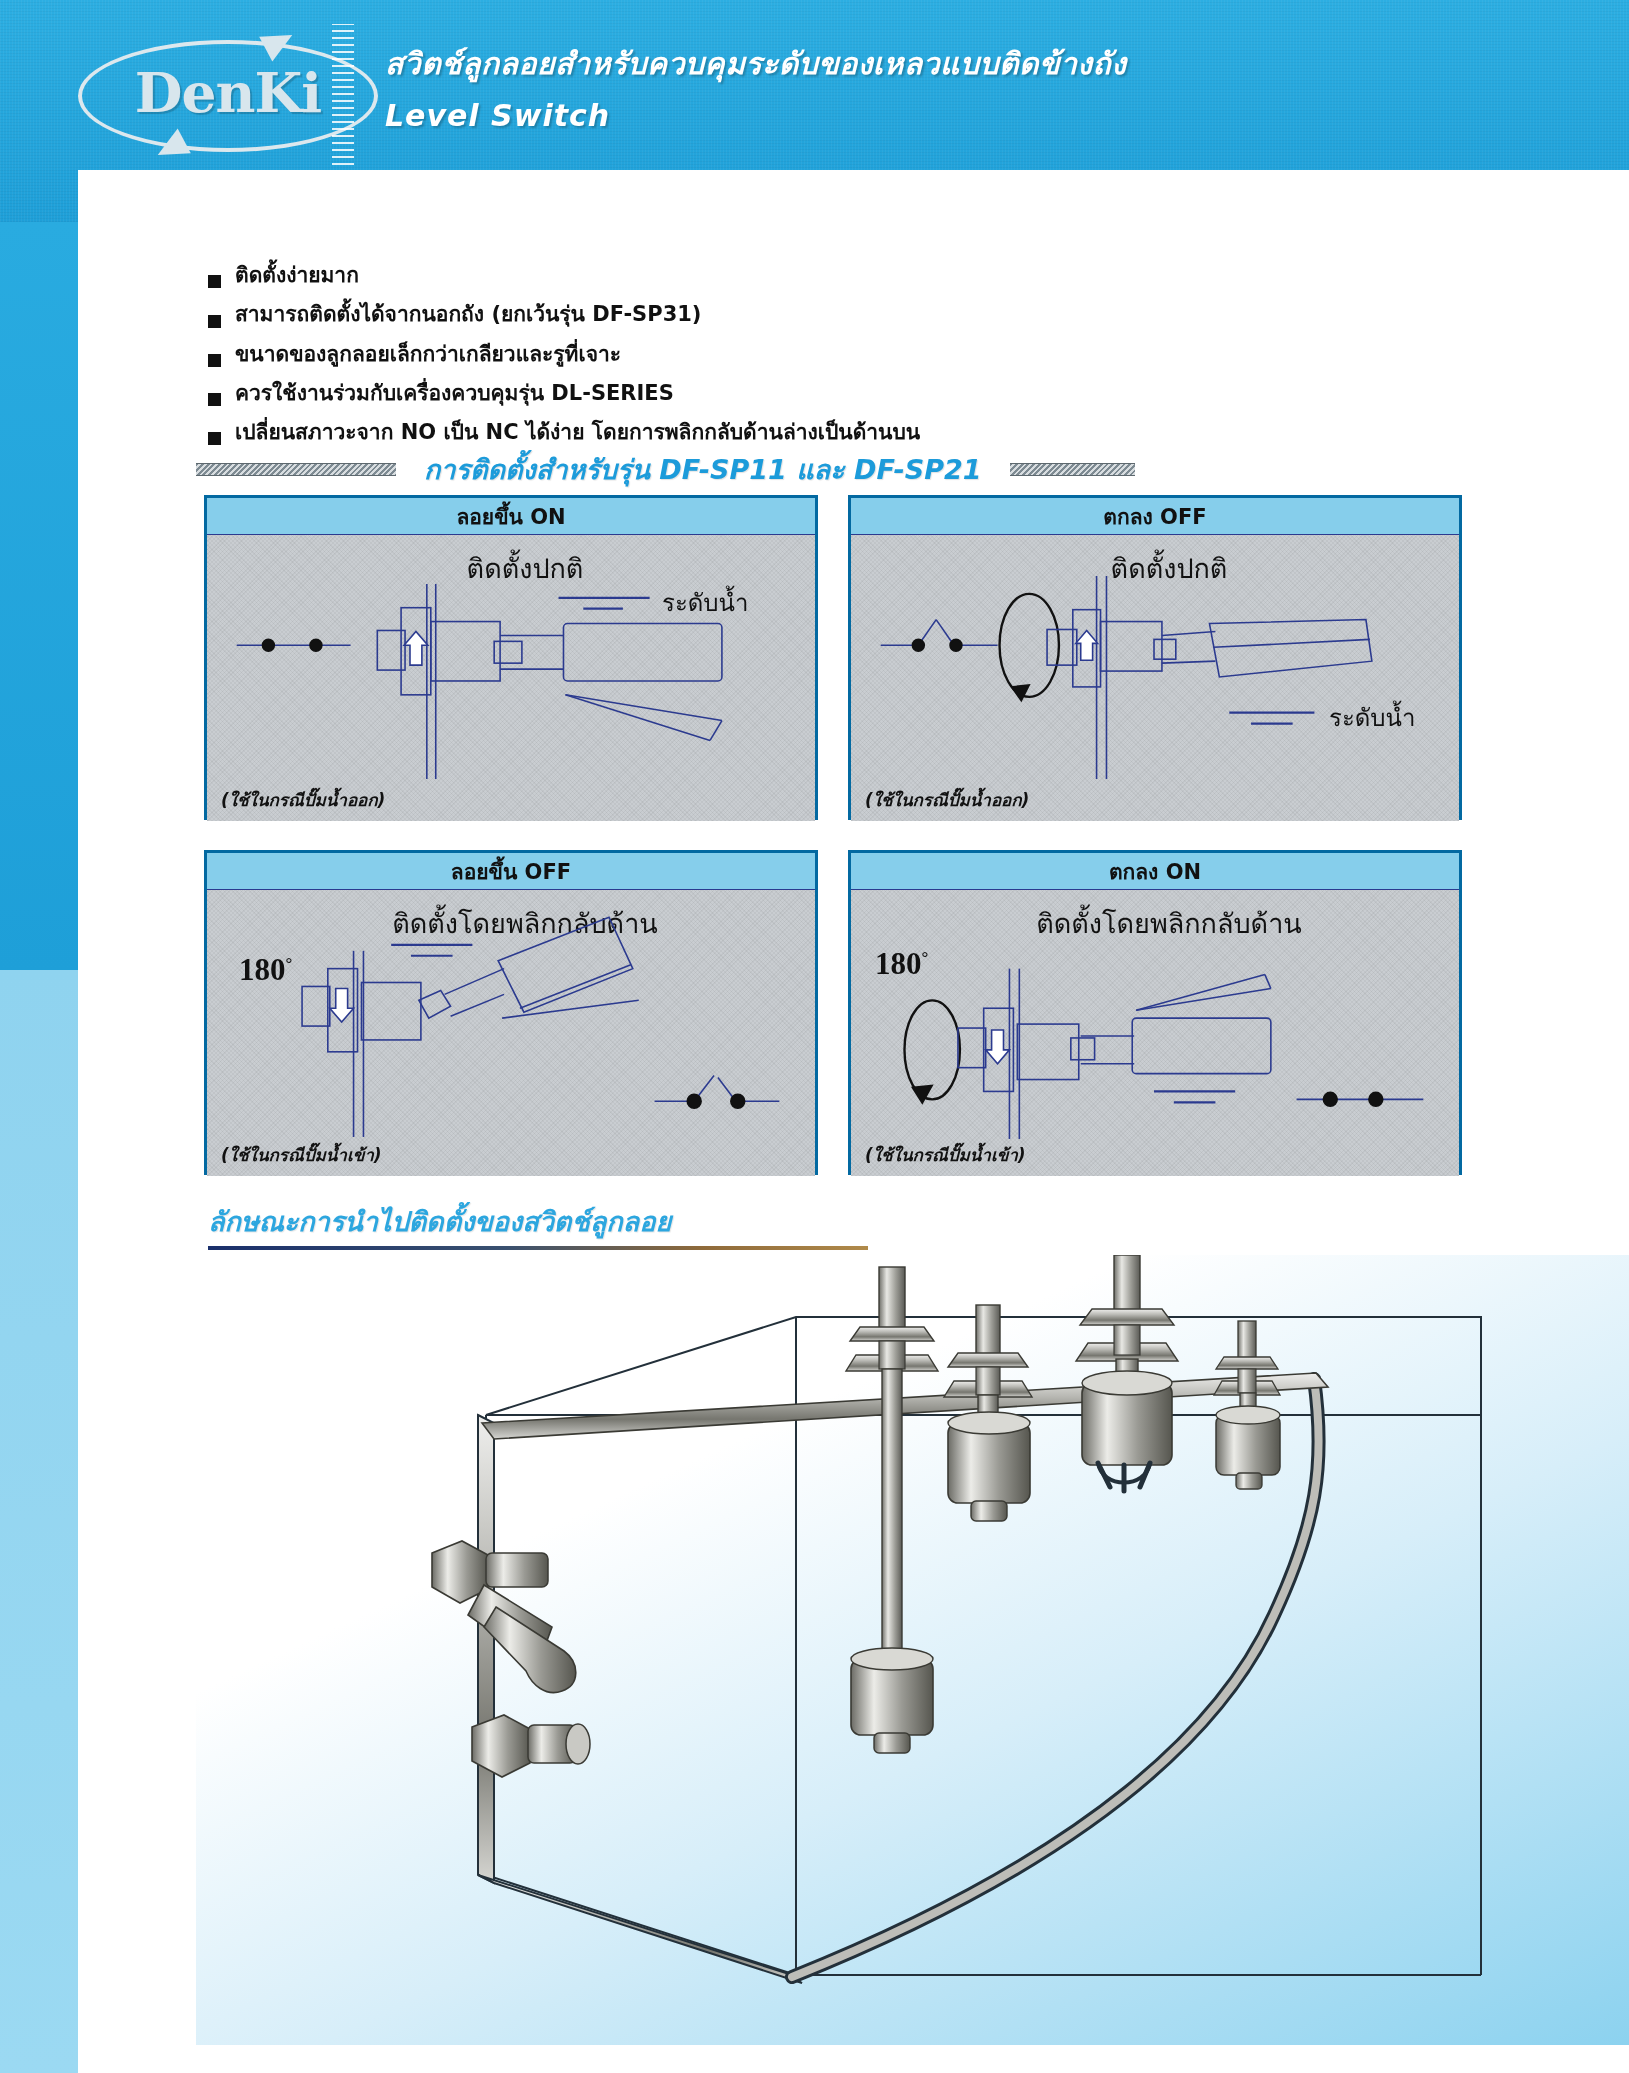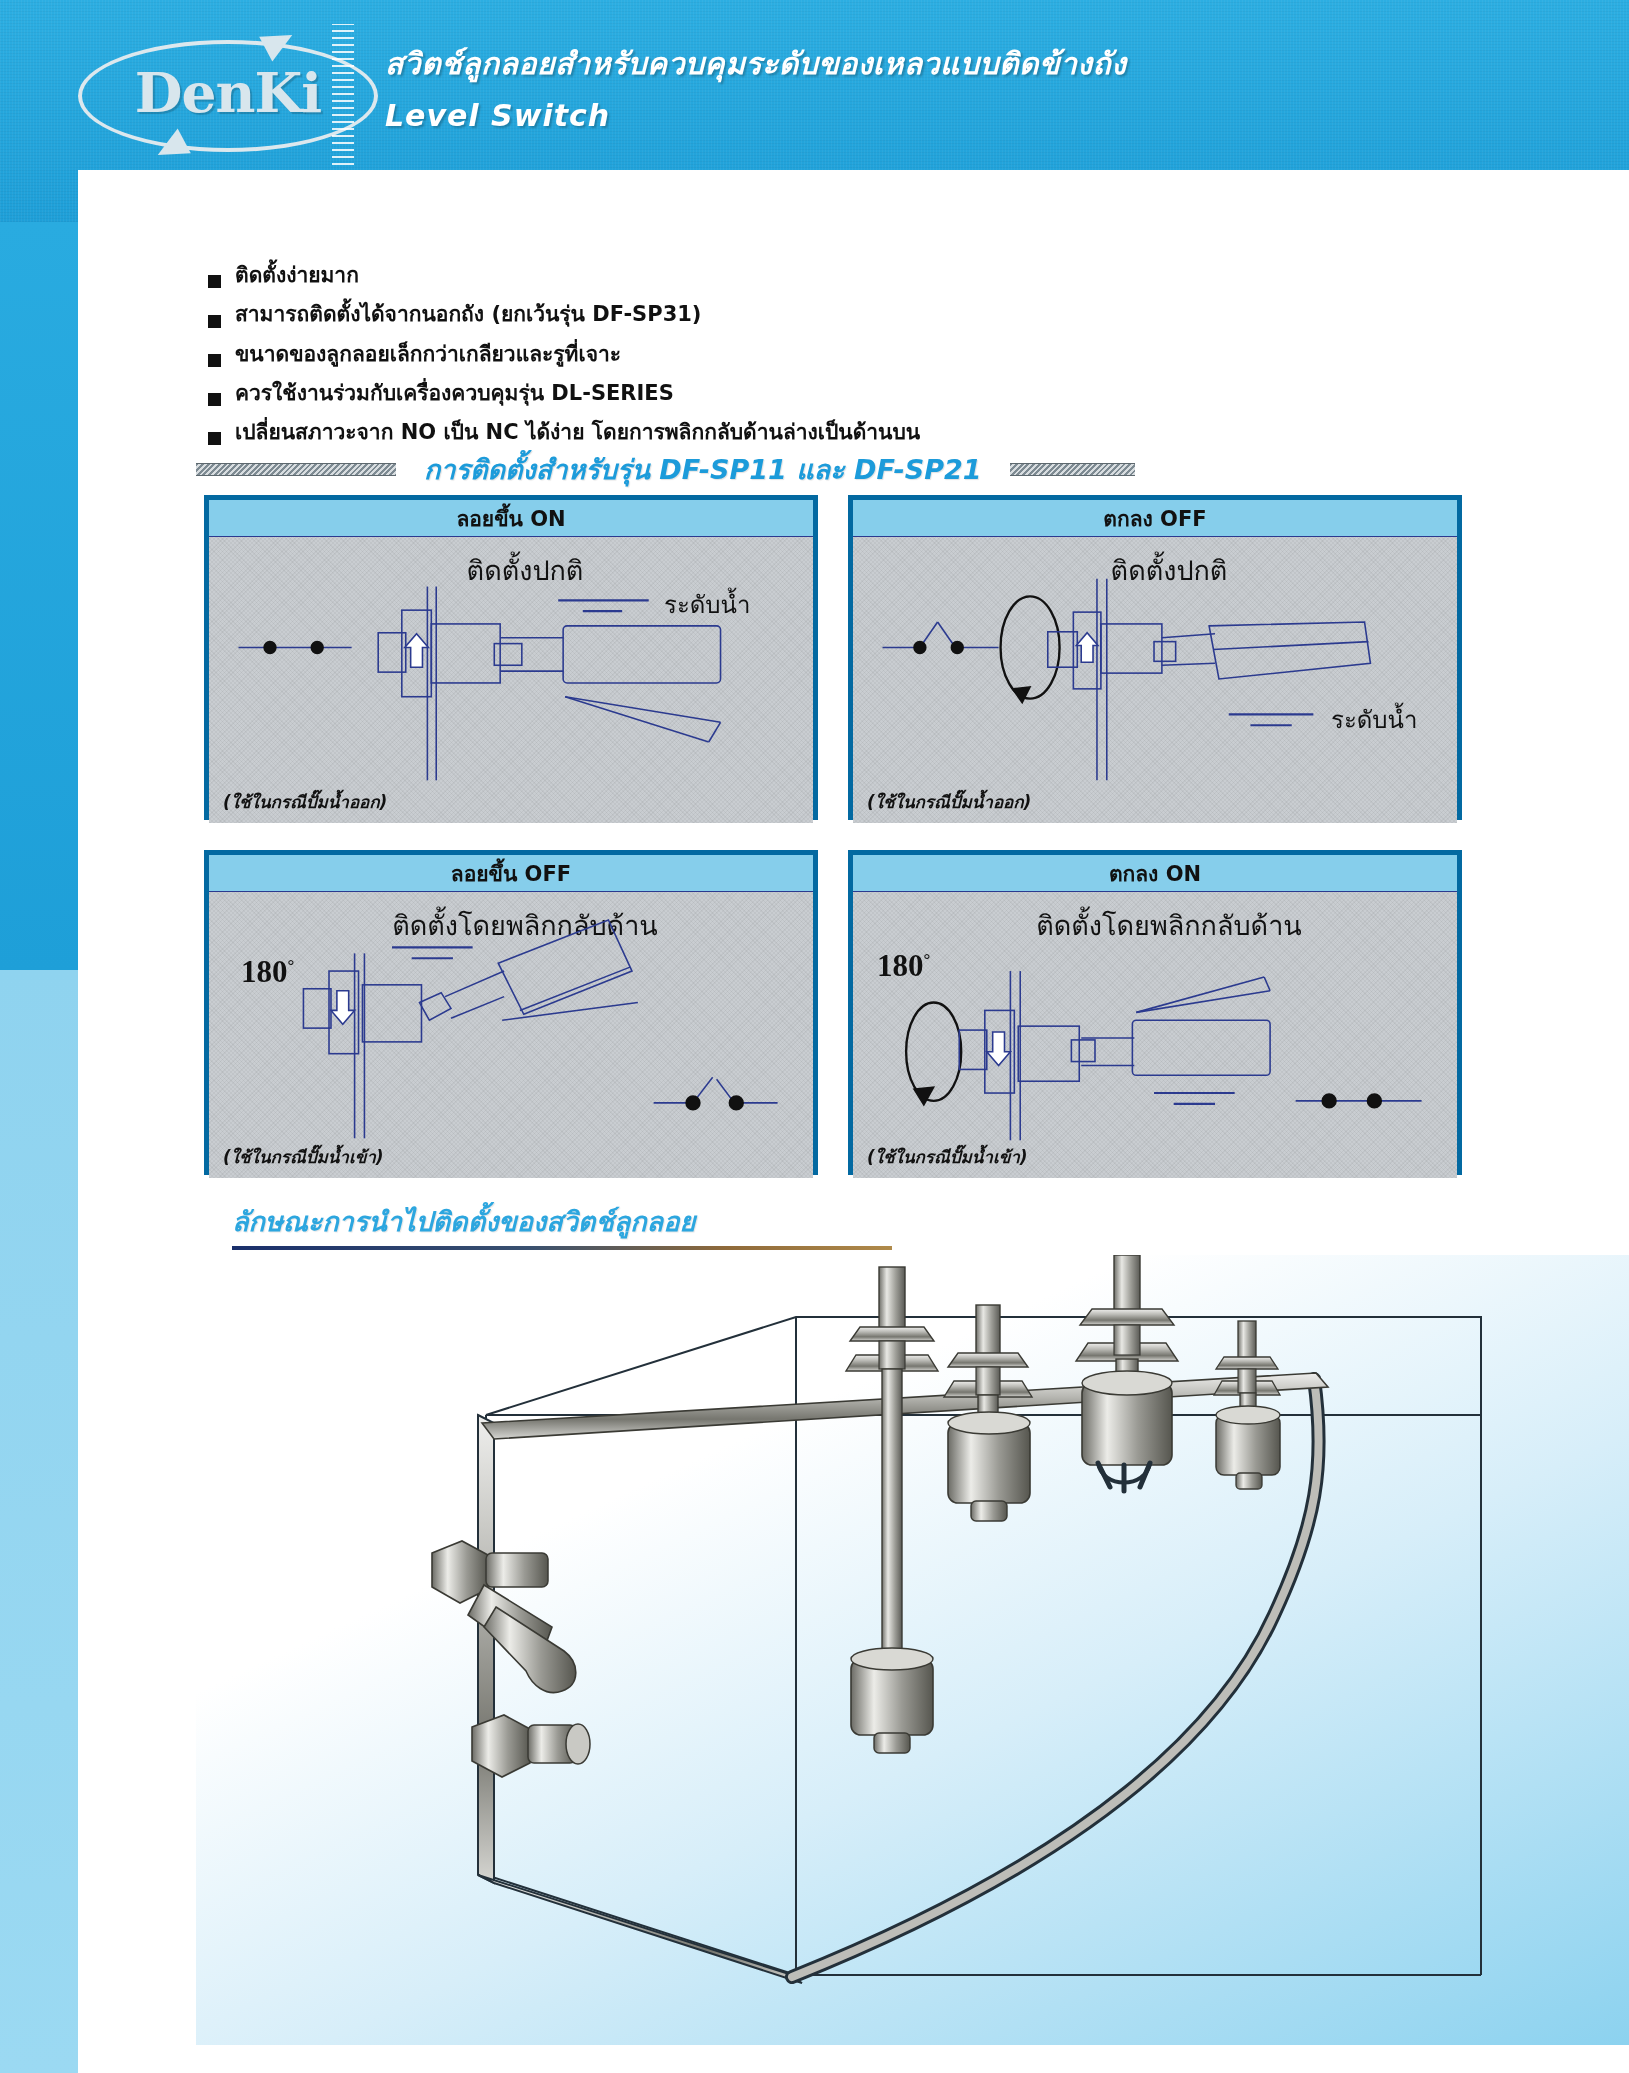--- a/index.html
+++ b/index.html
@@ -115,21 +115,21 @@
     text-shadow: 1px 1px 1px rgba(0,0,0,.12);
     white-space: nowrap;
   }
 
   
   .grid {
     position: absolute; left: 126px; top: 325px; width: 1258px; height: 680px;
     display: grid; grid-template-columns: 614px 614px; grid-template-rows: 325px 325px;
     gap: 30px;
   }
-  .panel { position: relative; border: 5px solid #0369a1; background: #be185d; }
+  .panel { position: relative; border: 3px solid #0369a1; background: #be185d; }
   .panel-head {
     height: 37px; background: #86CEEB; border-bottom: 1px solid #2b3a8f;
     display: flex; align-items: center; justify-content: center;
   }
   .panel-head span {
     font-family: "DejaVu Sans", sans-serif;
     font-size: 21px; font-weight: 700; color: #111;
   }
   .panel-body {
     position: relative; height: 286px;
@@ -156,21 +156,21 @@
   }
   .deg-label {
     position: absolute;
     font-family: Liberation Serif, serif;
     font-size: 31px; font-weight: 700; color: #111;
   }
   .deg-label sup { font-size: 17px; vertical-align: super; }
   .panel-svg { position: absolute; left: 0; top: 0; width: 100%; height: 100%; }
 
   
-  .sec2 { position: absolute; left: 130px; top: 1030px; width: 760px; margin-left: 24px; }
+  .sec2 { position: absolute; left: 130px; top: 1030px; width: 760px; }
   .sec2-text {
     font-family: "DejaVu Sans", sans-serif;
     font-size: 27px; font-weight: 700; font-style: italic; color: #2CA6DF;
     text-shadow: 1px 1px 1px rgba(0,0,0,.10);
   }
   .sec2-rule {
     margin-top: 3px; height: 4px; width: 660px;
     background: linear-gradient(90deg,#1a2f6b 0%, #39506f 45%, #8f6a3a 75%, #b08a4a 100%);
   }
 

